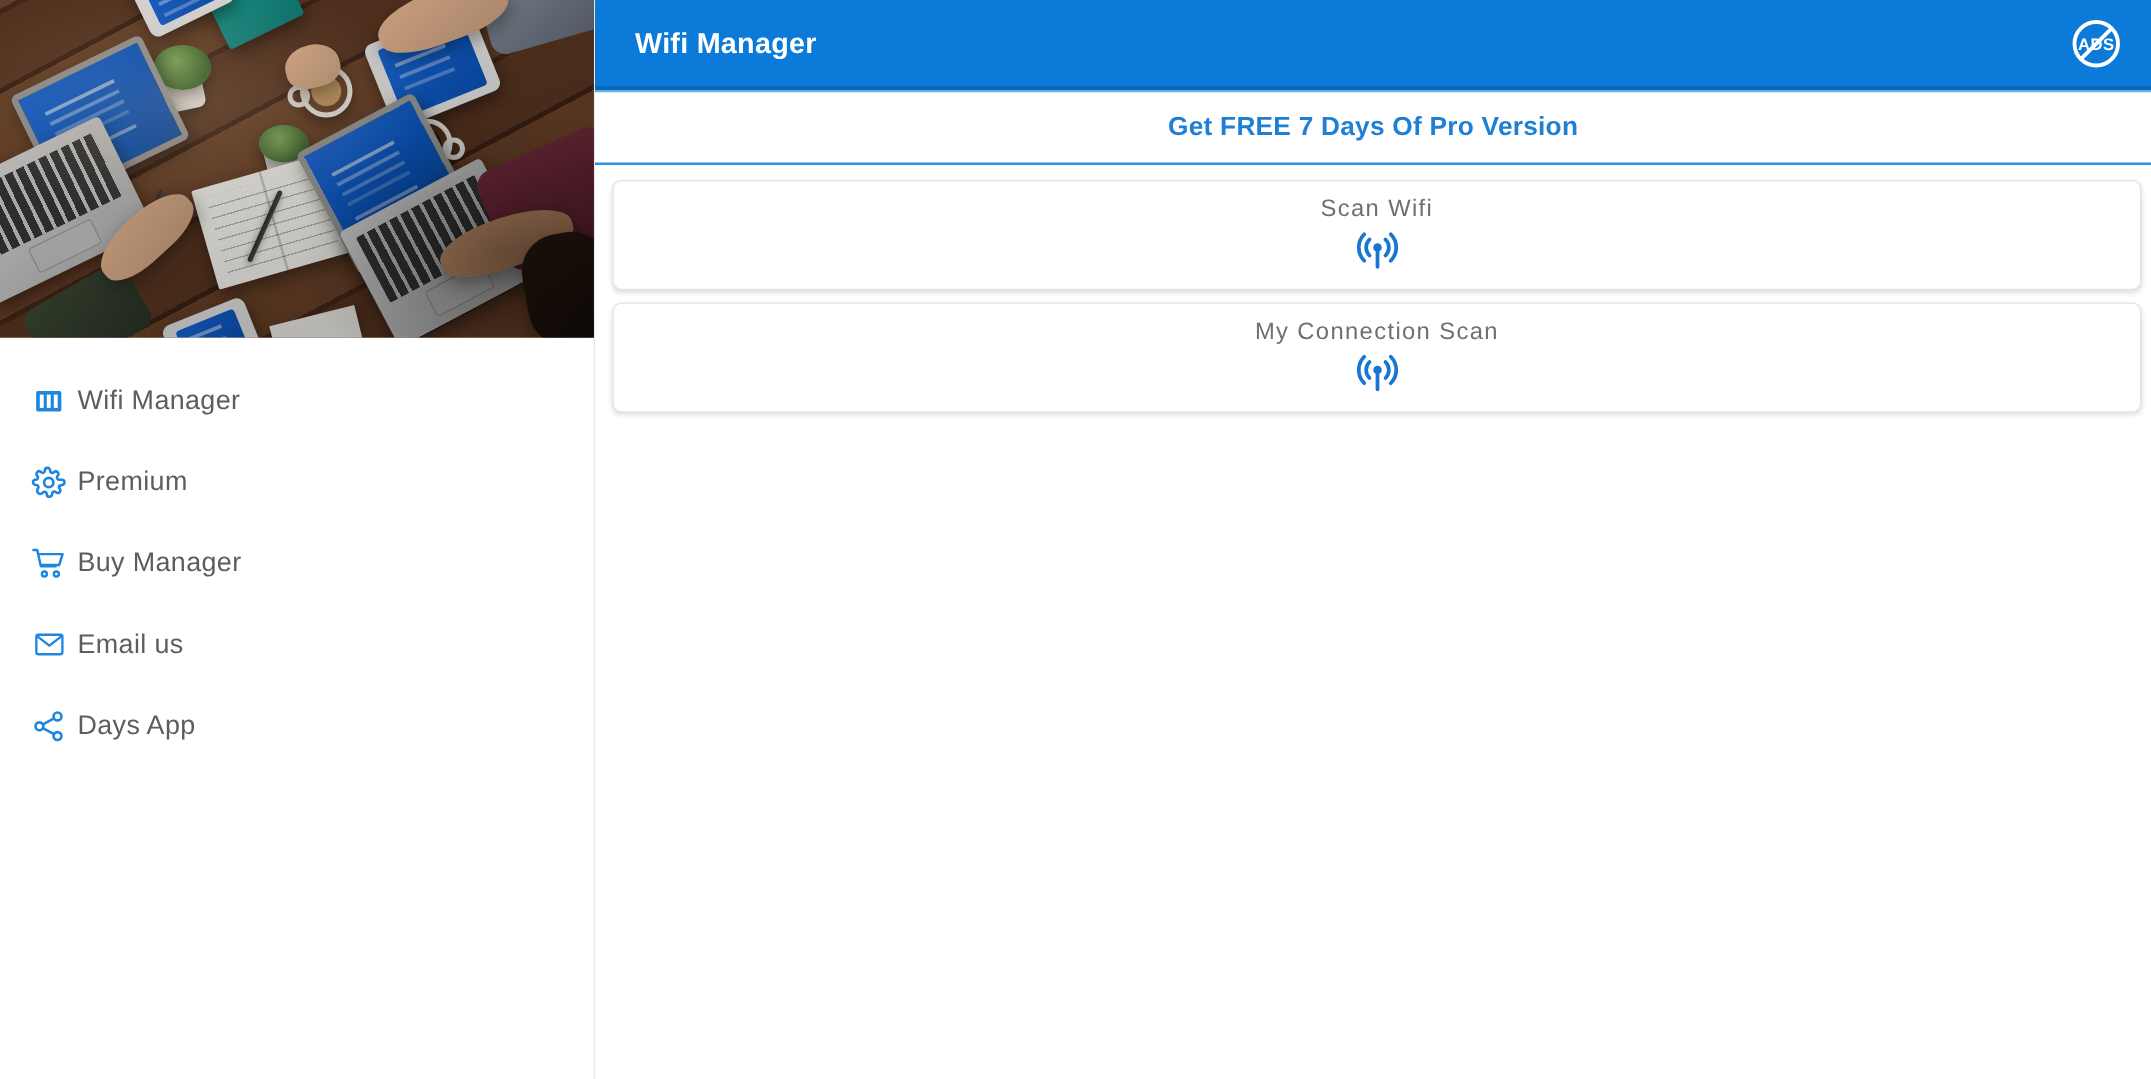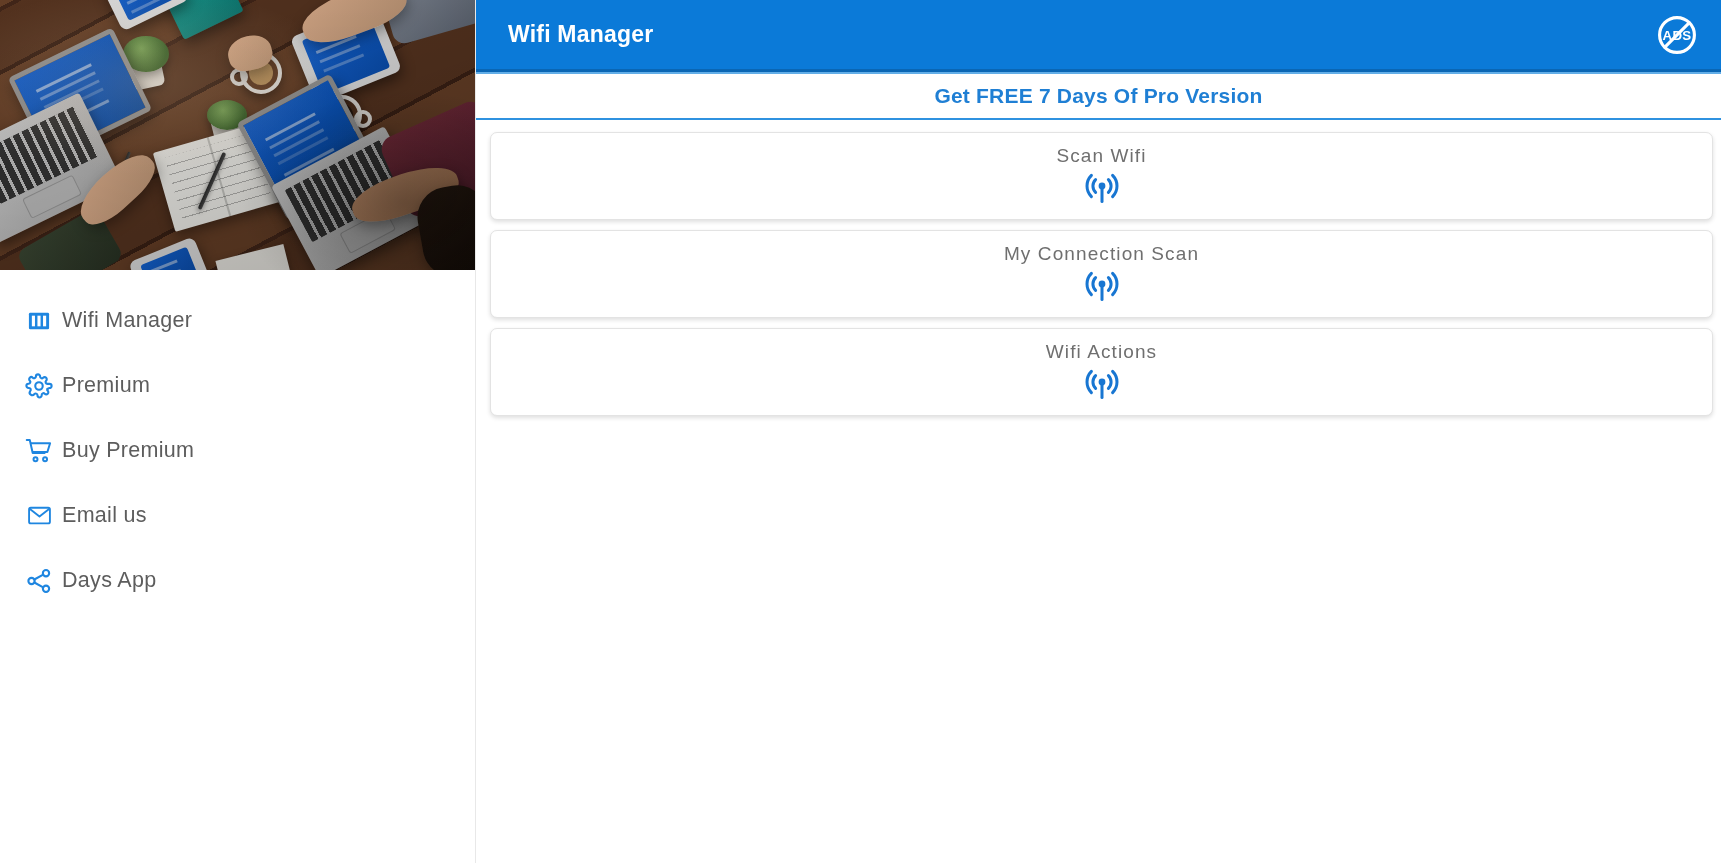--- a/index.html
+++ b/index.html
@@ -220,21 +220,21 @@
     font-size: 23px;
     font-weight: bold;
     letter-spacing: .2px;
   }
   .noads-icon { width: 44px; height: 44px; display:block; }
 
   .banner-wrap { background: #ffffff; }
   .banner-rule { height: 2px; background: #2f92e0; }
   .banner-rule.thin { height: 2px; background: #62aee8; }
   .promo {
-    height: 44px;
+    height: 56px;
     display: flex;
     align-items: center;
     justify-content: center;
     background: #ffffff;
     cursor: pointer;
   }
   .promo-text {
     color: #1f7fd4;
     font-size: 21px;
     font-weight: bold;
@@ -366,21 +366,21 @@
 
       <div class="menu-item">
         <span class="menu-icon">
           <svg viewBox="0 0 24 24" width="30" height="28" fill="none" stroke="#1f86e0" stroke-width="1.7" stroke-linecap="round" stroke-linejoin="round" aria-hidden="true">
             <path d="M1.5 2.5h2.6l2.5 11.2h10.2"></path>
             <path d="M5.2 5.4h16.3l-2.3 7.4H6.8"></path>
             <circle cx="9" cy="19" r="1.7"></circle>
             <circle cx="17.2" cy="19" r="1.7"></circle>
           </svg>
         </span>
-        <span class="menu-label">Buy Premium</span>
+        <span class="menu-label">Buy Manager</span>
       </div>
 
       <div class="menu-item">
         <span class="menu-icon">
           <svg viewBox="0 0 24 24" width="29" height="25" fill="none" stroke="#1f86e0" stroke-width="1.8" stroke-linecap="round" stroke-linejoin="round" aria-hidden="true">
             <rect x="2" y="4.6" width="20" height="15" rx="1.6"></rect>
             <path d="M2.8 5.8 12 13l9.2-7.2"></path>
           </svg>
         </span>
         <span class="menu-label">Email us</span>
@@ -448,29 +448,16 @@
             <circle cx="20" cy="19" r="3.4" fill="#1876d2"></circle>
             <path d="M13.6 25.4a9 9 0 0 1 0-12.8" stroke="#1876d2" stroke-width="3" stroke-linecap="round"></path>
             <path d="M26.4 12.6a9 9 0 0 1 0 12.8" stroke="#1876d2" stroke-width="3" stroke-linecap="round"></path>
             <path d="M9.4 29.6a15 15 0 0 1 0-21.2" stroke="#1876d2" stroke-width="3" stroke-linecap="round"></path>
             <path d="M30.6 8.4a15 15 0 0 1 0 21.2" stroke="#1876d2" stroke-width="3" stroke-linecap="round"></path>
             <path d="M20 22.6v11.8" stroke="#1876d2" stroke-width="3" stroke-linecap="round"></path>
           </svg>
         </span>
       </div>
 
-      <div class="card">
-        <span class="card-title">Wifi Actions</span>
-        <span>
-          <svg class="card-icon" viewBox="0 0 40 40" fill="none" aria-hidden="true">
-            <circle cx="20" cy="19" r="3.4" fill="#1876d2"></circle>
-            <path d="M13.6 25.4a9 9 0 0 1 0-12.8" stroke="#1876d2" stroke-width="3" stroke-linecap="round"></path>
-            <path d="M26.4 12.6a9 9 0 0 1 0 12.8" stroke="#1876d2" stroke-width="3" stroke-linecap="round"></path>
-            <path d="M9.4 29.6a15 15 0 0 1 0-21.2" stroke="#1876d2" stroke-width="3" stroke-linecap="round"></path>
-            <path d="M30.6 8.4a15 15 0 0 1 0 21.2" stroke="#1876d2" stroke-width="3" stroke-linecap="round"></path>
-            <path d="M20 22.6v11.8" stroke="#1876d2" stroke-width="3" stroke-linecap="round"></path>
-          </svg>
-        </span>
-      </div>
 
     </div>
   </section>
 </div>
 
 </body></html>

